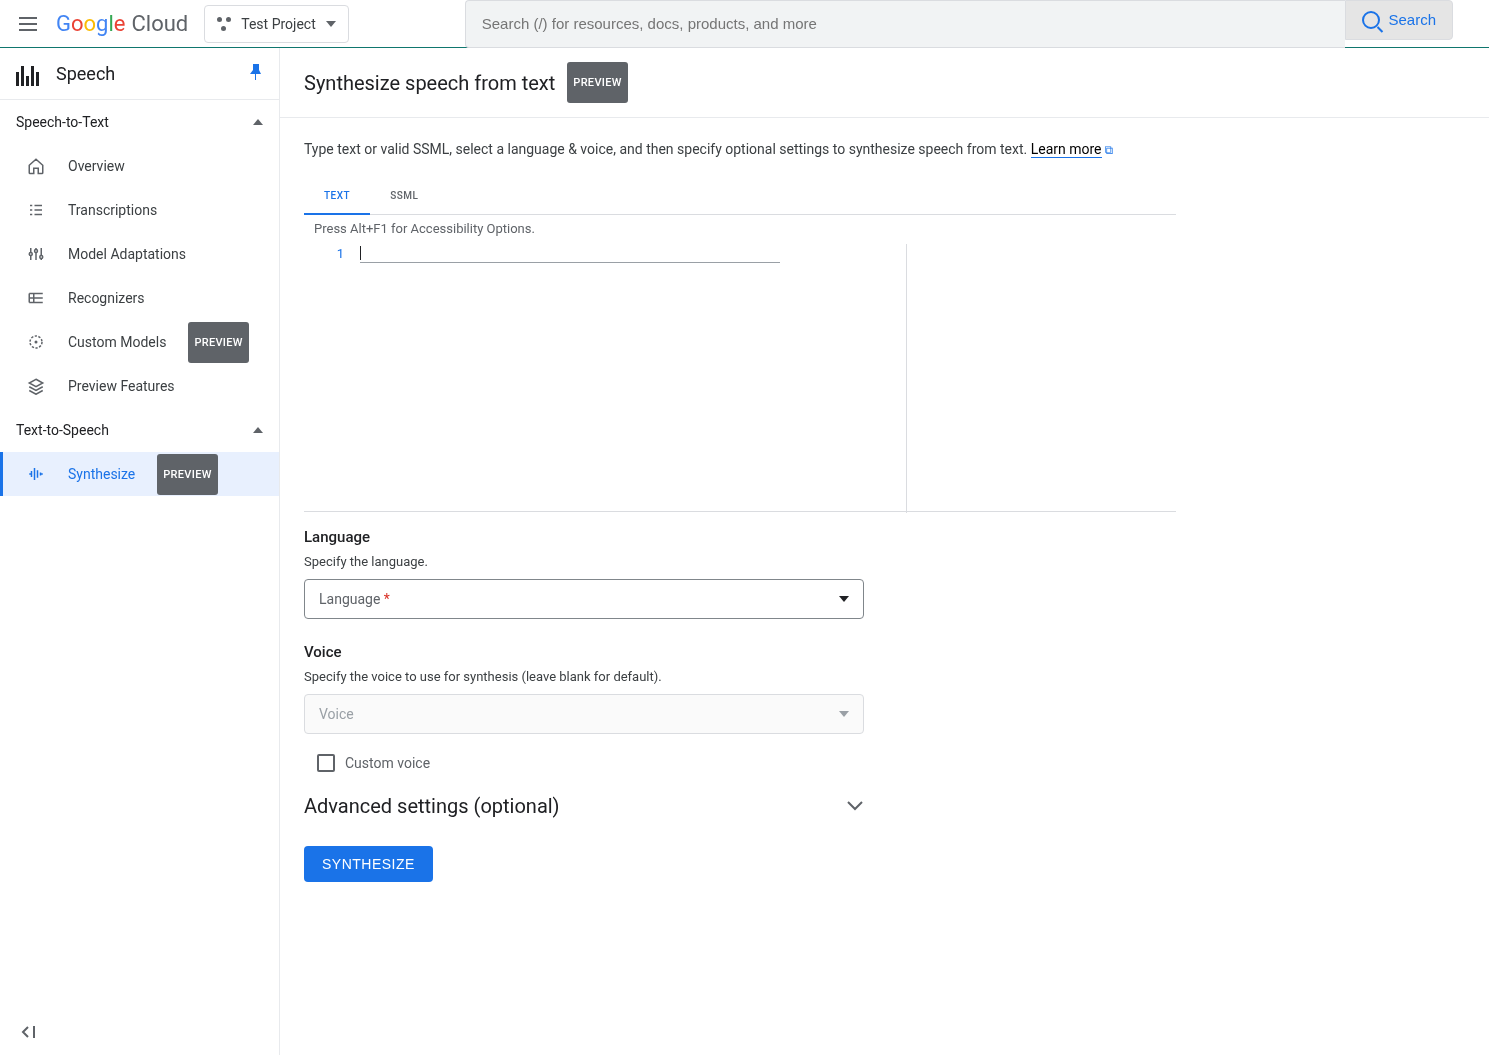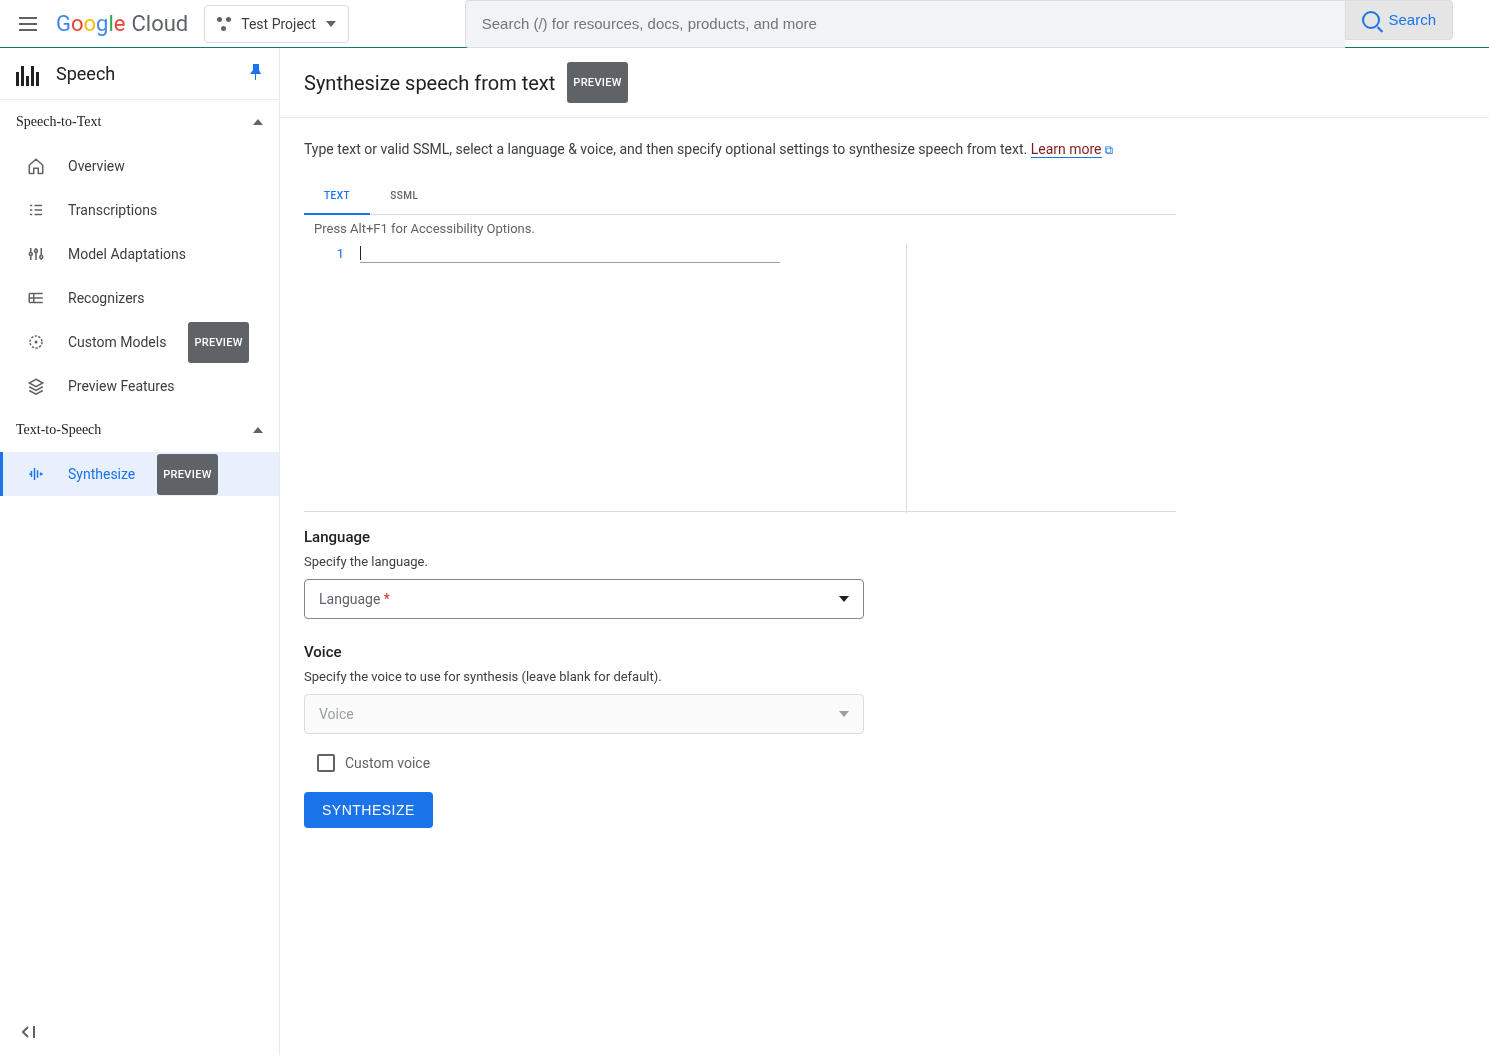--- a/index.html
+++ b/index.html
@@ -102,21 +102,21 @@
   .pin-icon { color:#1a73e8; font-size:16px;}
 
   .section-head {
     display:flex;
     align-items:center;
     padding: 14px 16px;
     font-size:14px;
     color:#202124;
     cursor:pointer;
   }
-  .section-head .label{ flex:1;font-family:Liberation Serif, serif;}
+  .section-head .label{ flex:1;}
   .chev { border-left:5px solid transparent; border-right:5px solid transparent; border-bottom:6px solid #5f6368;}
   .nav-item {
     display:flex;
     align-items:center;
     height:44px;
     padding: 0 16px 0 26px;
     gap: 22px;
     font-size:14px;
     color:#3c4043;
     cursor:pointer;
@@ -146,21 +146,21 @@
     display:flex;
     align-items:center;
     padding: 14px 24px;
     border-bottom:1px solid #e8eaed;
     gap:12px;
   }
   .main-title { font-size:20px; color:#202124;}
 
   .content { padding: 20px 24px; max-width: 920px;}
   .desc { font-size:14px; color:#3c4043; line-height:1.6; margin-bottom:6px;}
-  .link { color:#7f1d1d; text-decoration:none; border-bottom:1px solid #1a73e8;}
+  .link { color:#000000; text-decoration:none; border-bottom:1px solid #1a73e8;}
   .ext-icon { color:#1a73e8; font-size:12px; margin-left:3px;}
 
   .tabs { display:flex; border-bottom:1px solid #dadce0; margin-top:18px;}
   .tab { padding: 12px 20px; font-size:10px; font-weight:500; color:#5f6368; cursor:pointer; letter-spacing:0.5px;}
   .tab.active { color:#1a73e8; border-bottom:2px solid #1a73e8; margin-bottom:-1px;}
 
   .editor-hint { font-size:13px; color:#5f6368; padding: 6px 10px;}
   .editor { display:flex; border-bottom:1px solid #dadce0; height: 270px; margin-bottom: 16px;}
   .gutter { width:56px; text-align:right; padding: 4px 16px 0 0; font-size:13px; color:#1a73e8;}
   .editor-body { flex:1; padding-top:2px; position:relative;}
@@ -373,17 +373,23 @@
       <div class="select disabled">
         <span class="label">Voice</span>
         <span class="triangle-down" style="border-top-color:#9aa0a6;"></span>
       </div>
 
       <div class="checkbox-row">
         <div class="checkbox"></div>
         <span>Custom voice</span>
       </div>
 
+      <div class="adv">
+        <span class="title">Advanced settings (optional)</span>
+        <svg width="18" height="12" viewBox="0 0 18 12">
+            <path fill="none" stroke="#5f6368" stroke-width="2" d="M2 2l7 7 7-7"></path>
+          </svg>
+      </div>
 
       <button class="primary-btn">SYNTHESIZE</button>
     </div>
   </div>
 </div>
 
 </body></html>

